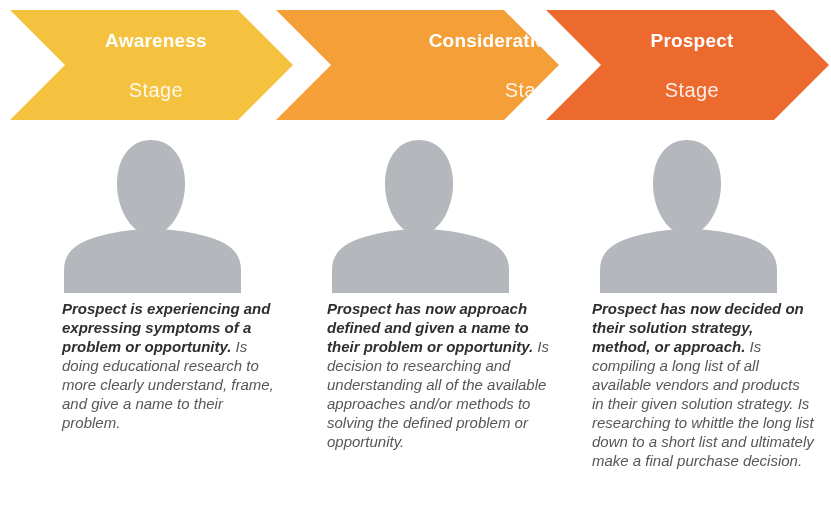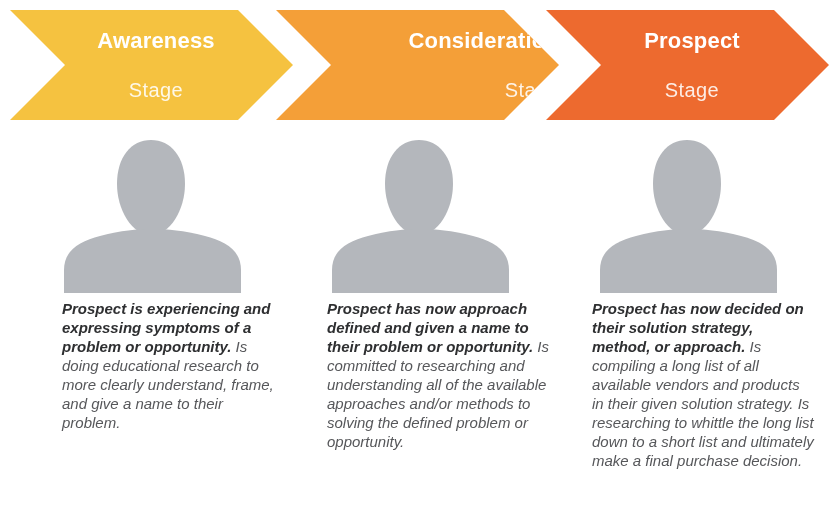--- a/index.html
+++ b/index.html
@@ -30,21 +30,21 @@
     padding-left: 9px;
     box-sizing: border-box;
     text-align: center;
   }
   .arrow-1 { left: 10px; }
   .arrow-2 { left: 276px; align-items: flex-end; }
   .arrow-3 { left: 546px; }
 
   .arrow-title {
     color: #ffffff;
-    font-size: 22px;
+    font-size: 19px;
     font-weight: 700;
     line-height: 27px;
     letter-spacing: 0.2px;
   }
   .arrow-subtitle {
     color: rgba(255,255,255,0.88);
     font-size: 20px;
     font-weight: 300;
     line-height: 25px;
     letter-spacing: 0.4px;
@@ -115,21 +115,21 @@
     <path d="M 0,155 L 0,132 C 0,112 16,103 36,98 C 58,92.5 72,91 88,91 C 104,91 119,92.5 141,98 C 161,103 177,112 177,132 L 177,155 Z" style="fill: rgb(180, 183, 188);"></path>
   </svg>
 
   <div class="desc desc-1">
     <strong>Prospect is experiencing and expressing symptoms of a problem or opportunity.</strong>
     <span>Is doing educational research to more clearly understand, frame, and give a name to their problem.</span>
   </div>
 
   <div class="desc desc-2">
     <strong>Prospect has now approach defined and given a name to their problem or opportunity.</strong>
-    <span>Is committed to researching and understanding all of the available approaches and/or methods to solving the defined problem or opportunity.</span>
+    <span>Is decision to researching and understanding all of the available approaches and/or methods to solving the defined problem or opportunity.</span>
   </div>
 
   <div class="desc desc-3">
     <strong>Prospect has now decided on their solution strategy, method, or approach.</strong>
     <span>Is compiling a long list of all available vendors and products in their given solution strategy. Is researching to whittle the long list down to a short list and ultimately make a final purchase decision.</span>
   </div>
 
 </div>
 
 </body></html>

